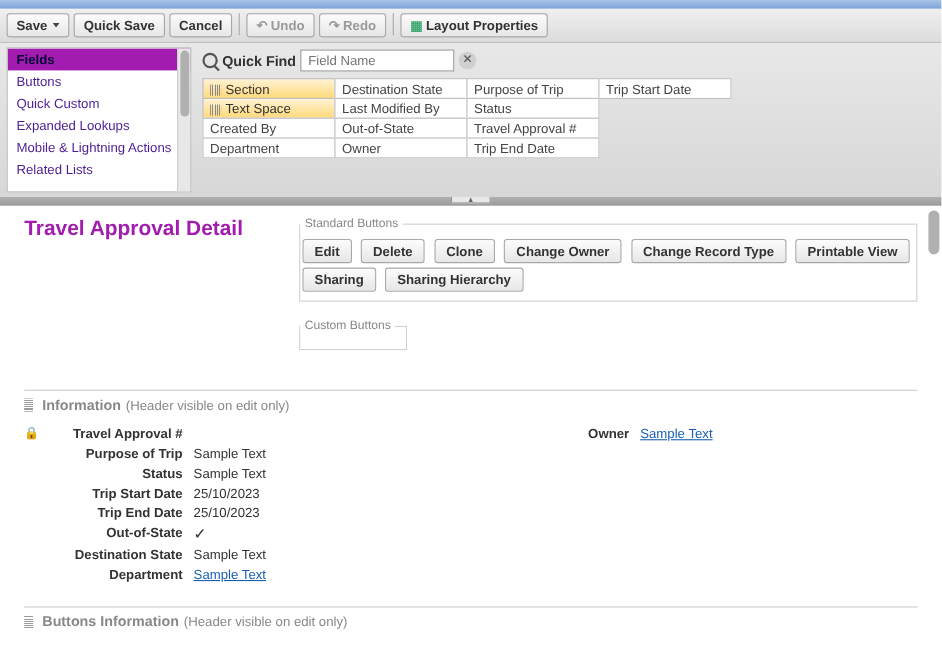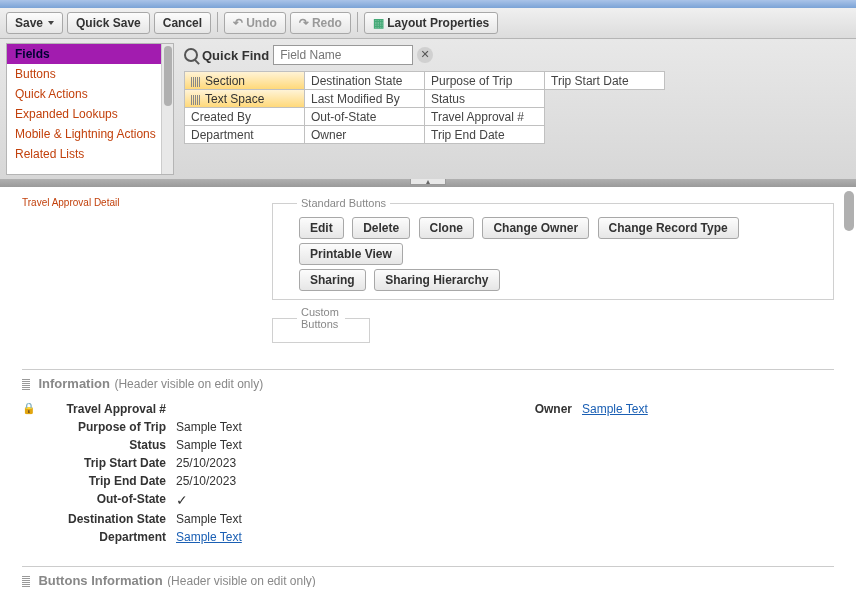--- a/index.html
+++ b/index.html
@@ -5,41 +5,41 @@
 *{box-sizing:border-box;margin:0;padding:0;font-family:Arial,Helvetica,sans-serif}
 body{background:#fff;width:856px;height:600px;overflow:hidden}
 .bluebar{height:8px;background:linear-gradient(#a9c3e8,#7ba3d6)}
 .toolbar{background:linear-gradient(#f0f0f0,#dcdcdc);padding:4px 6px;border-bottom:1px solid #b5b5b5;display:flex;gap:4px}
 .tbtn{background:linear-gradient(#fcfcfc,#e6e6e6);border:1px solid #a8a8a8;border-radius:3px;padding:3px 8px;font-size:12px;font-weight:bold;color:#333;cursor:pointer;display:inline-flex;align-items:center;gap:3px;height:22px}
 .tbtn.disabled{color:#999;cursor:default}
 .caret{width:0;height:0;border-left:3px solid transparent;border-right:3px solid transparent;border-top:4px solid #444;display:inline-block;margin-left:2px}
 .sep{width:1px;height:20px;background:#aaa;margin:0 2px}
 .workrow{display:flex;height:140px;background:linear-gradient(#e8e8e8,#d7d7d7)}
 .leftnav{width:168px;border:1px solid #b5b5b5;background:#fff;margin:4px 0 4px 6px;overflow:hidden;position:relative}
-.navitem{font-size:12px;padding:3px 8px;cursor:pointer;color:#c2410c}
+.navitem{font-size:12px;padding:3px 8px;cursor:pointer;color:#4c1d95}
 .navitem.sel{background:#a21caf;color:#003;font-weight:bold}
 .navscroll{position:absolute;right:0;top:0;bottom:0;width:12px;background:#e8e8e8;border-left:1px solid #ccc}
 .navthumb{position:absolute;right:1px;top:2px;width:8px;height:60px;background:#b0b0b0;border-radius:4px}
 .palette{flex:1;padding:6px 10px;position:relative}
 .qfrow{display:flex;align-items:center;gap:4px;margin-bottom:6px}
 .mag{width:14px;height:14px;border:2px solid #555;border-radius:50%;position:relative}
 .mag::after{content:'';position:absolute;width:6px;height:2px;background:#555;bottom:-3px;right:-4px;transform:rotate(45deg)}
 .qflabel{font-weight:bold;font-size:13px;color:#333}
 .qfinput{border:1px solid #999;padding:2px 6px;font-size:12px;width:140px;height:20px;color:#888}
 .clearx{width:16px;height:16px;background:#d0d0d0;border-radius:50%;text-align:center;line-height:15px;font-size:11px;color:#555;cursor:pointer}
 .fieldgrid{display:grid;grid-template-columns:120px 120px 120px 120px;gap:0}
 .cell{border:1px solid #c0c0c0;background:#fff;padding:2px 6px;font-size:12px;color:#444;height:19px;line-height:14px;margin-right:-1px;margin-bottom:-1px}
 .cell.drag{background:linear-gradient(#fff3d6,#ffd97a);font-weight:normal;color:#333}
 .cell.drag .dh{display:inline-block;width:10px;height:10px;background:repeating-linear-gradient(90deg,#888 0 1px,transparent 1px 2px);margin-right:4px;vertical-align:middle}
 .graystrip{height:8px;background:linear-gradient(#b0b0b0,#9a9a9a);position:relative}
 .graystrip .arrow{position:absolute;left:50%;top:0;width:36px;height:6px;background:#e8e8e8;border:1px solid #999;border-top:none;transform:translateX(-50%);font-size:8px;text-align:center;line-height:5px;color:#666}
 .detail{padding:10px 22px;height:400px;overflow-y:auto;position:relative}
 .dscroll{position:absolute;right:2px;top:4px;width:10px;height:40px;background:#b0b0b0;border-radius:5px}
-.dtitle{font-weight:normal;font-size:10px;color:#c2410c;margin-bottom:4px}
-.fset{border:1px solid #d0d0d0;margin-left:250px;margin-bottom:6px;padding:6px 24px}
+.dtitle{font-weight:bold;font-size:19px;color:#a21caf;margin-bottom:4px}
+.fset{border:1px solid #d0d0d0;margin-left:250px;margin-bottom:16px;padding:6px 0}
 .fleg{font-size:11px;color:#888;padding:0 4px}
 .sbtn{background:linear-gradient(#fcfcfc,#e6e6e6);border:1px solid #a8a8a8;border-radius:3px;padding:3px 10px;font-size:12px;font-weight:bold;color:#333;cursor:pointer;margin:2px 2px}
 .sechead{border-top:1px solid #ccc;padding-top:4px;margin-top:20px;margin-bottom:8px}
 .secgrip{display:inline-block;width:8px;height:12px;background:repeating-linear-gradient(0deg,#999 0 1px,transparent 1px 2px);vertical-align:middle;margin-right:4px}
 .secname{font-weight:bold;font-size:13px;color:#888;display:inline}
 .secnote{font-size:12px;color:#888;display:inline;margin-left:0}
 .fieldrow{display:flex;padding:2px 0}
 .flock{width:14px;text-align:center;color:#d9a400;font-size:11px}
 .flab{width:140px;text-align:right;font-weight:bold;font-size:12px;color:#333;padding-right:10px}
 .fval{font-size:12px;color:#333;flex:1}
@@ -75,21 +75,21 @@
   <button class="tbtn">
       <span style="color:#4a7">▦</span>
       <span>Layout Properties</span>
     </button>
 </div>
 
 <div class="workrow">
   <div class="leftnav">
     <div class="navitem sel">Fields</div>
     <div class="navitem">Buttons</div>
-    <div class="navitem">Quick Actions</div>
+    <div class="navitem">Quick Custom</div>
     <div class="navitem">Expanded Lookups</div>
     <div class="navitem">Mobile &amp; Lightning Actions</div>
     <div class="navitem">Related Lists</div>
     <div class="navscroll">
         <div class="navthumb"></div>
       </div>
   </div>
   <div class="palette">
     <div class="qfrow">
       <span class="mag"></span>

